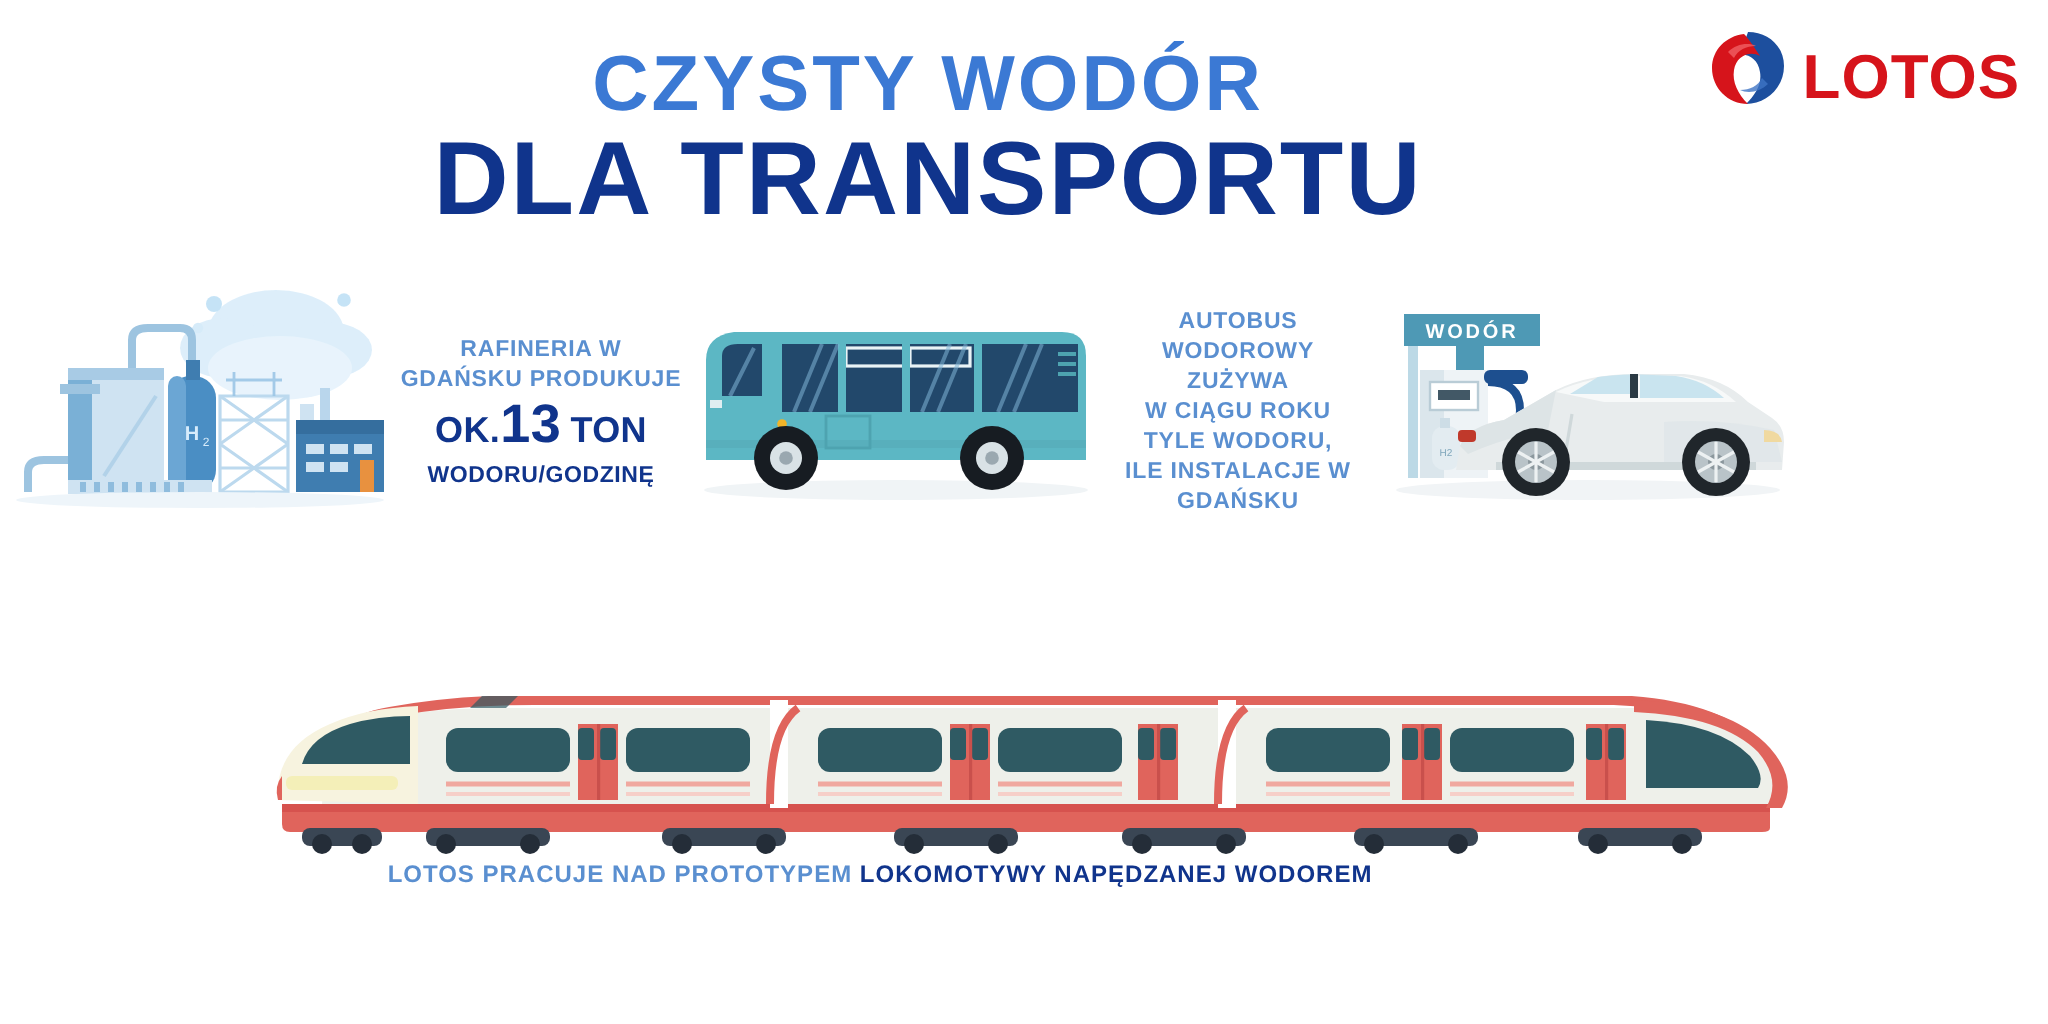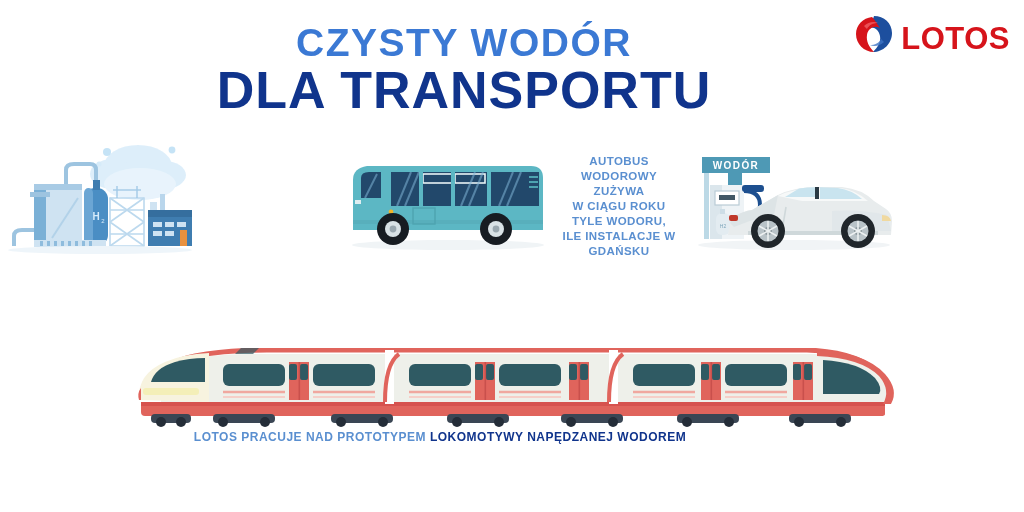--- a/index.html
+++ b/index.html
@@ -149,20 +149,27 @@
             <rect x="54" y="99" width="3" height="5"></rect>
               <rect x="61" y="99" width="3" height="5"></rect>
             <rect x="68" y="99" width="3" height="5"></rect>
               <rect x="75" y="99" width="3" height="5"></rect>
             <rect x="82" y="99" width="3" height="5"></rect>
               <rect x="89" y="99" width="3" height="5"></rect>
           </g>
 
           <ellipse cx="100" cy="108" rx="92" ry="4" fill="#eef5fa"></ellipse>
         </svg>
+      </div>
+      <div class="cap">
+        <span class="lt">RAFINERIA W GDAŃSKU PRODUKUJE</span>
+        <span class="big">
+          <span class="u">OK.</span><span class="n">13</span> <span class="u">TON</span>
+        </span>
+        <span class="dk">WODORU/GODZINĘ</span>
       </div>
     </div>
 
     <div class="col">
       <div class="art">
         <svg width="215" height="115" viewBox="0 0 215 115">
           <ellipse cx="107" cy="103" rx="96" ry="5" fill="#f0f4f6"></ellipse>
 
           <path d="M12 38 Q12 26 26 24 L190 24 Q202 24 202 36 L202 88 L12 88 Z" fill="#5cb7c4"></path>
           <path d="M12 78 L202 78 L202 82 L12 82 Z" fill="#55aab7" opacity="0.55"></path>

